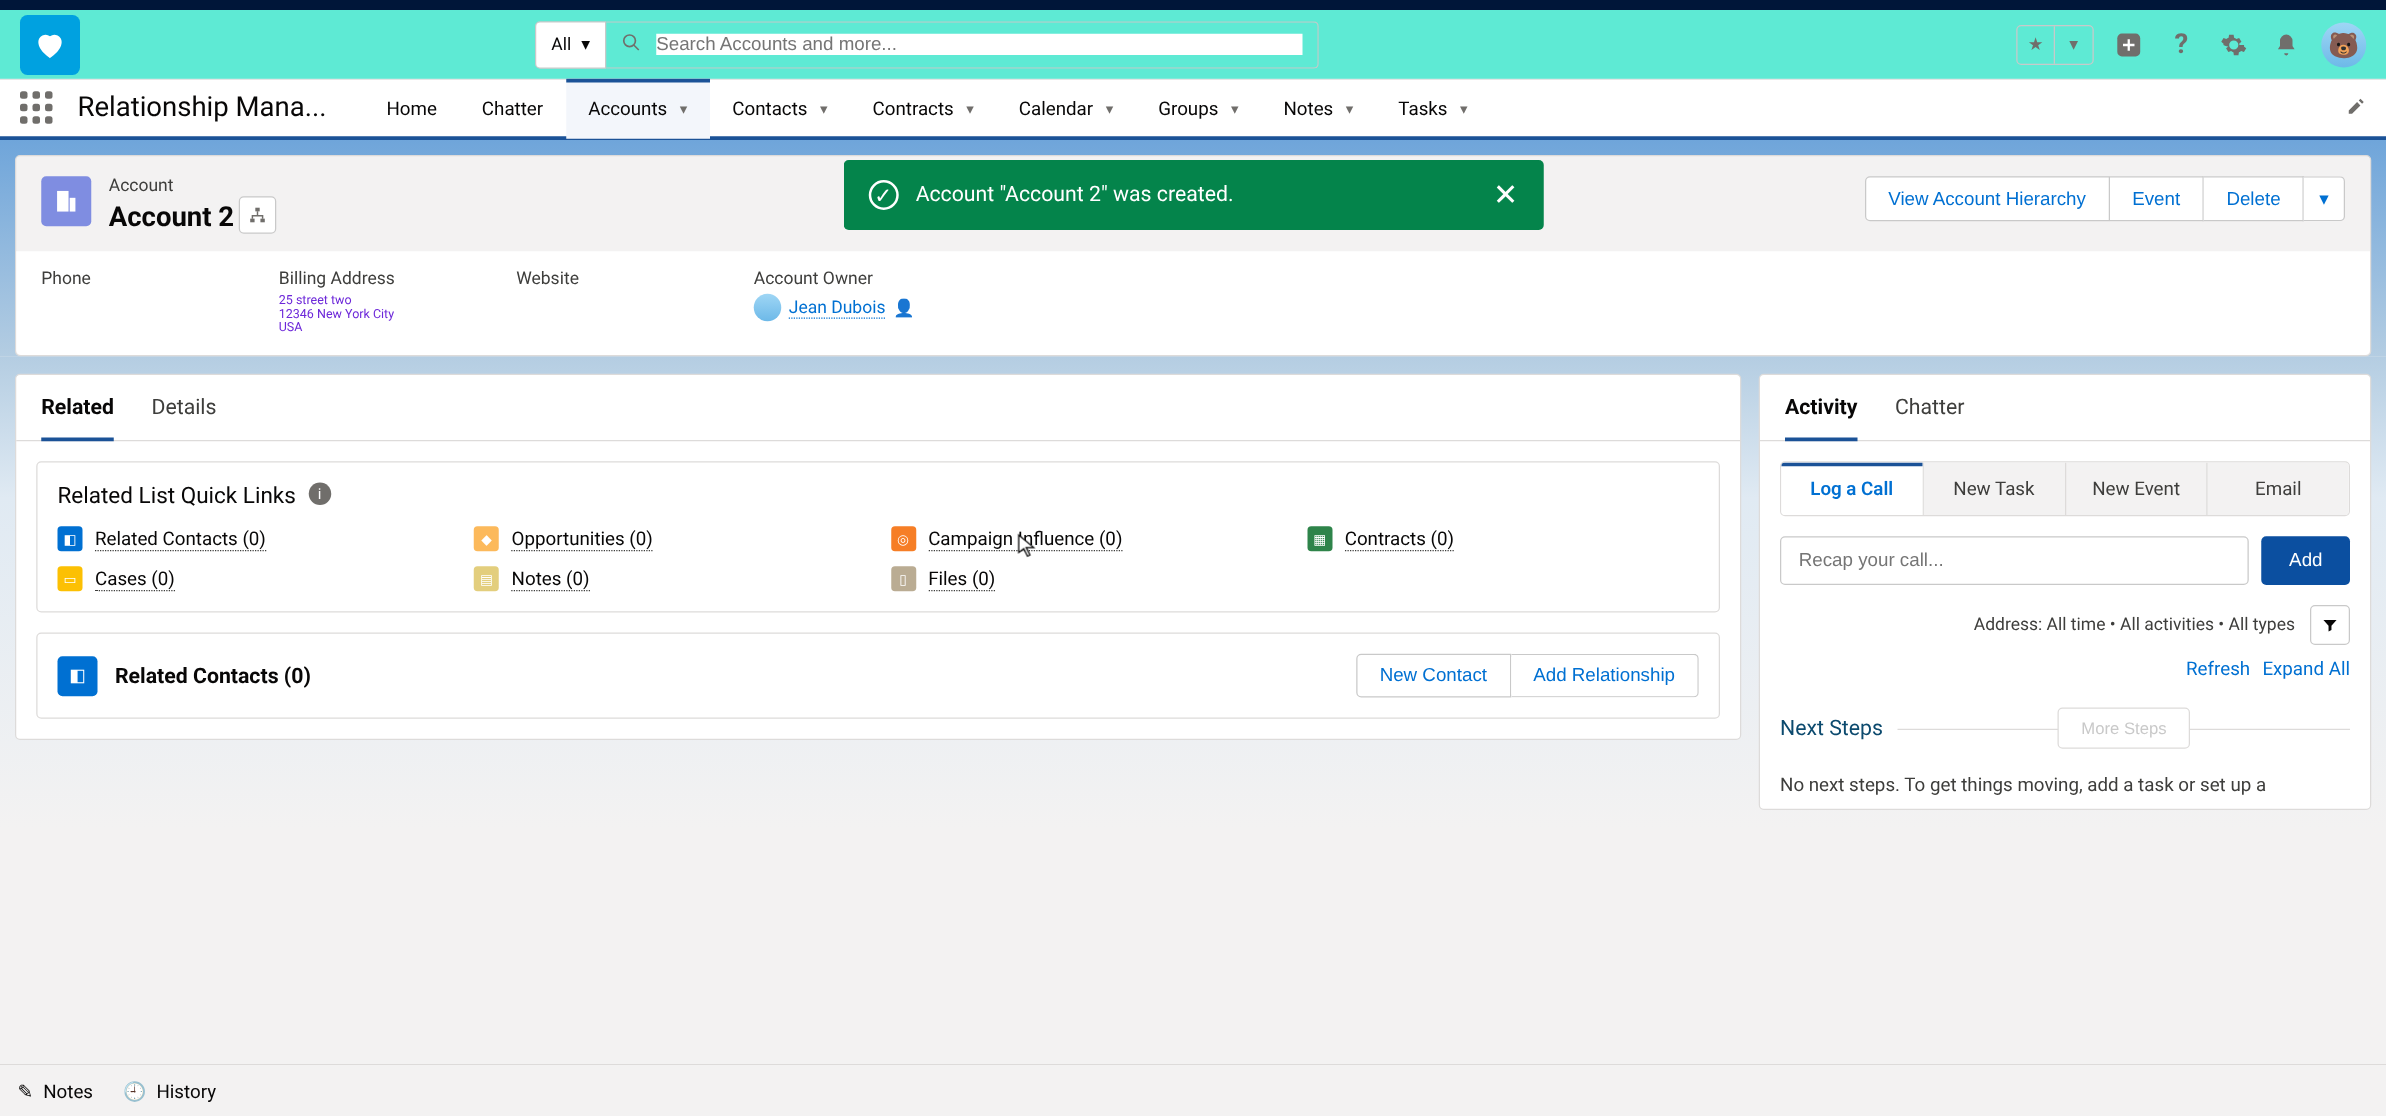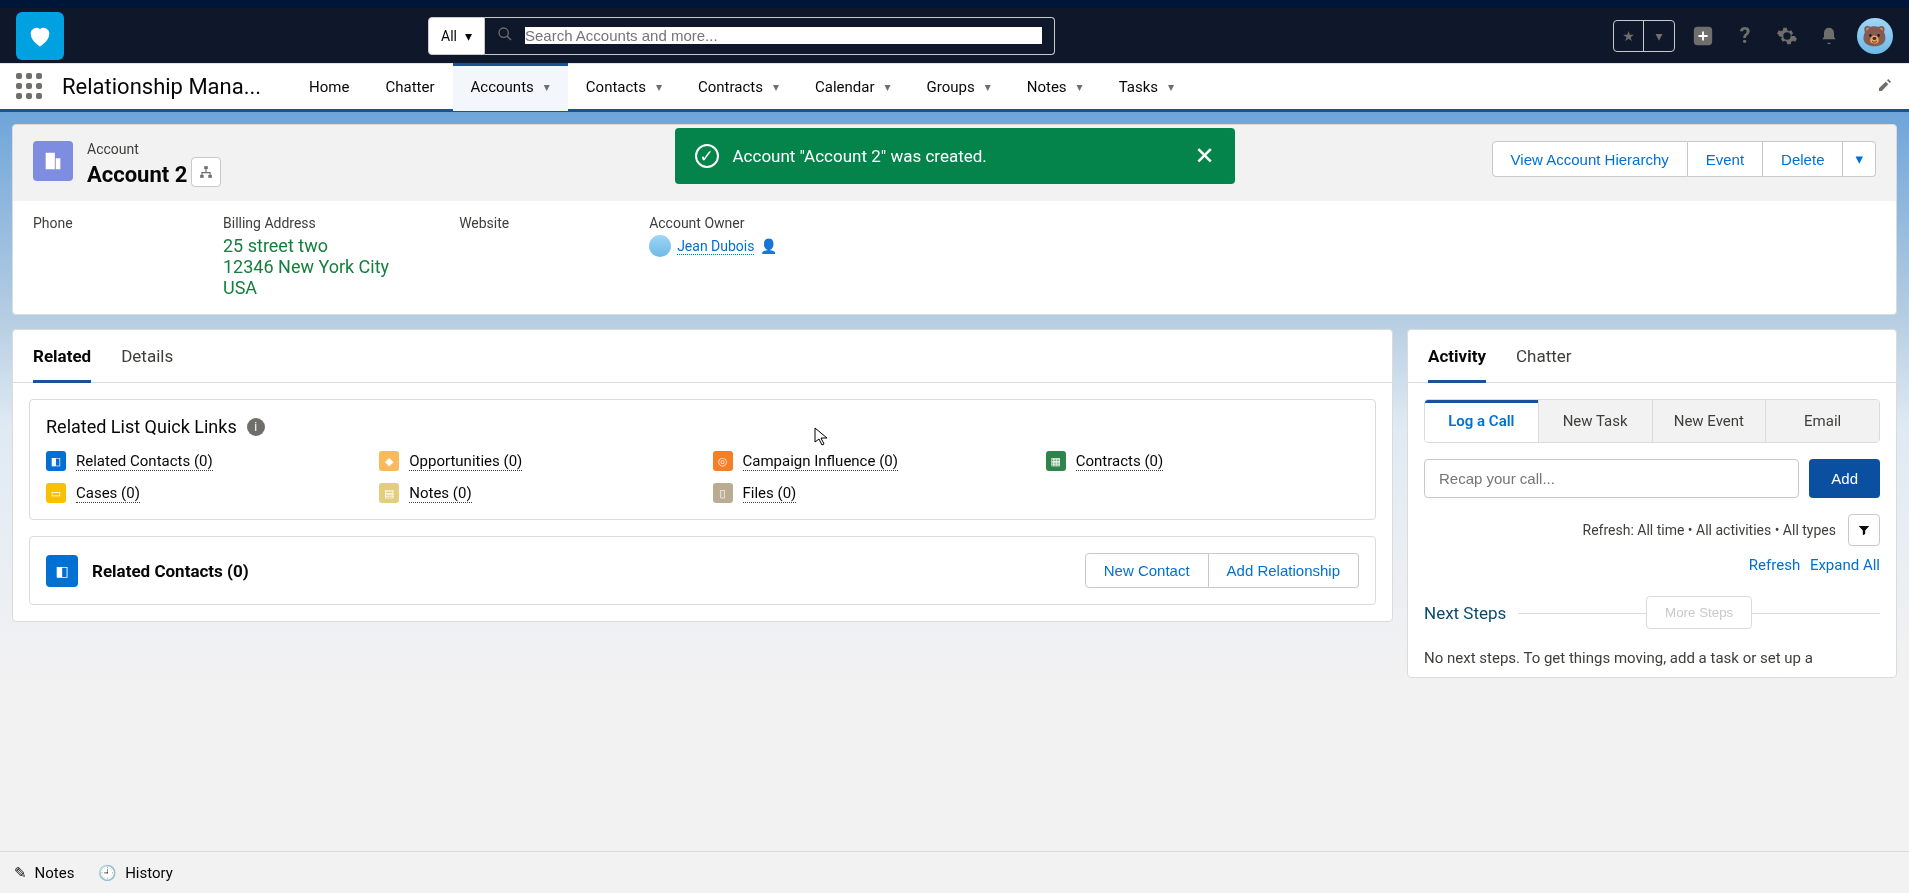--- a/index.html
+++ b/index.html
@@ -1,18 +1,18 @@
 <!DOCTYPE html>
 <html><head>
 <meta charset="utf-8">
 <style>
 * { box-sizing: border-box; margin: 0; padding: 0; }
 body { font-family: -apple-system, BlinkMacSystemFont, "Segoe UI", Roboto, sans-serif; background: #f3f2f2; color: #080707; font-size: 14px; }
 .top-bar { background: #001639; height: 8px; }
-.global-header { background: #0f172a; height: 56px; display: flex; align-items: center; padding: 0 16px; border-bottom: 1px solid #e5e5e5; }
+.global-header { background: #5eead4; height: 56px; display: flex; align-items: center; padding: 0 16px; border-bottom: 1px solid #e5e5e5; }
 .logo { width: 48px; height: 48px; background: #00a1e0; border-radius: 6px; display: flex; align-items: center; justify-content: center; margin-right: 24px; }
 .logo svg { fill: #fff; }
 .search-wrap { display: flex; align-items: center; margin-left: 340px; }
 .search-scope { height: 38px; border: 1px solid #c9c9c9; border-radius: 4px 0 0 4px; padding: 0 12px; display: flex; align-items: center; background: #fff; gap: 8px; }
 .search-box { width: 570px; height: 38px; border: 1px solid #c9c9c9; border-left: none; border-radius: 0 4px 4px 0; display: flex; align-items: center; padding: 0 12px; color: #3e3e3c; gap: 12px; }
 .search-box input { border: none; outline: none; font-size: 15px; width: 100%; color: #3e3e3c; }
 .header-icons { margin-left: auto; display: flex; align-items: center; gap: 14px; }
 .header-icon { width: 28px; height: 28px; display: flex; align-items: center; justify-content: center; color: #706e6b; cursor: pointer; }
 .fav-combo { display: flex; border: 1px solid #c9c9c9; border-radius: 4px; }
 .fav-combo > div { width: 30px; height: 30px; display: flex; align-items: center; justify-content: center; color: #706e6b; }
@@ -37,37 +37,37 @@
 .record-name-row { display: flex; align-items: flex-end; gap: 4px; }
 .record-name { font-size: 22px; font-weight: 700; color: #080707; }
 .hierarchy-btn { width: 30px; height: 30px; border: 1px solid #c9c9c9; border-radius: 4px; background: #fff; display: flex; align-items: center; justify-content: center; color: #706e6b; cursor:pointer; }
 .header-actions { margin-left: auto; display: flex; }
 .hbtn { background: #fff; border: 1px solid #c9c9c9; padding: 8px 18px; font-size: 15px; color: #0070d2; cursor: pointer; border-left: none; }
 .hbtn:first-child { border-left: 1px solid #c9c9c9; border-radius: 4px 0 0 4px; }
 .hbtn.more { border-radius: 0 4px 4px 0; padding: 8px 12px; }
 .header-details { background: #fff; margin: 14px -20px -16px; padding: 14px 20px 16px; border-radius: 0 0 4px 4px; display: flex; gap: 70px; }
 .detail-field { min-width: 120px; }
 .detail-label { font-size: 14px; color: #3e3e3c; margin-bottom: 4px; }
-.detail-value { font-size: 18px; color: #15803d; }
+.detail-value { font-size: 10px; color: #6d28d9; }
 .owner-link { color: #0070d2; border-bottom: 1px dotted #0070d2; cursor:pointer; }
 .owner-row { display: flex; align-items: center; gap: 6px; }
 .owner-avatar { width: 22px; height: 22px; border-radius: 50%; background: linear-gradient(#9fd6f5,#6db9e8); }
 .main-cols { display: flex; gap: 14px; padding: 14px 12px 0; background: linear-gradient(#b4cde2,#e0eaf3 30%, #f3f2f2); }
 .col-left { flex: 1; }
 .col-right { width: 490px; }
 .card { background: #fff; border: 1px solid #dddbda; border-radius: 4px; margin-bottom: 14px; }
 .tabs { display: flex; padding: 0 20px; border-bottom: 1px solid #dddbda; gap: 30px; }
 .tab { padding: 16px 0; font-size: 17px; color: #3e3e3c; cursor: pointer; position: relative; }
 .tab.active { font-weight: 700; color: #080707; }
 .tab.active::after { content:''; position:absolute; left:0; right:0; bottom:-1px; height:3px; background:#1b5297; }
 .dup-card { margin: 16px; border: 1px solid #dddbda; border-radius: 4px; padding: 14px; display: flex; align-items: center; gap: 14px; }
 .dup-icon { width: 28px; height: 28px; background: #fcc003; border-radius: 4px; display:flex; align-items:center; justify-content:center; color:#fff; }
 .dup-text { font-weight: 700; font-size: 16px; }
 .ql-card { margin: 16px; border: 1px solid #dddbda; border-radius: 4px; padding: 16px; }
-.ql-title { font-size: 18px; display: flex; align-items: center; gap: 10px; margin-bottom: 14px; }
+.ql-title { font-size: 18px; display: flex; gap: 10px; margin-bottom: 14px; }
 .ql-info { width: 18px; height: 18px; border-radius: 50%; background: #706e6b; color: #fff; font-size: 12px; display:flex;align-items:center;justify-content:center; }
 .ql-grid { display: grid; grid-template-columns: repeat(4, 1fr); gap: 12px 20px; }
 .ql-item { display: flex; align-items: center; gap: 10px; cursor:pointer; }
 .ql-icon { width: 20px; height: 20px; border-radius: 3px; display:flex;align-items:center;justify-content:center; color:#fff; font-size:11px; }
 .ql-link { border-bottom: 1px dotted #3e3e3c; font-size: 15px; }
 .rel-card { margin: 16px; border: 1px solid #dddbda; border-radius: 4px; padding: 16px; display: flex; align-items: center; gap: 14px; }
 .rel-icon { width: 32px; height: 32px; border-radius: 4px; background: #0070d2; display:flex;align-items:center;justify-content:center;color:#fff; }
 .rel-title { font-weight: 700; font-size: 17px; }
 .rel-actions { margin-left: auto; display: flex; }
 .rel-actions button { background:#fff; border:1px solid #c9c9c9; padding:8px 18px; font-size:15px; color:#0070d2; cursor:pointer; }
@@ -325,21 +325,21 @@
         <div class="act-tab active">Log a Call</div>
         <div class="act-tab">New Task</div>
         <div class="act-tab">New Event</div>
         <div class="act-tab">Email</div>
       </div>
       <div class="call-row">
         <input class="call-input" placeholder="Recap your call..." style="">
         <button class="add-btn">Add</button>
       </div>
       <div class="filter-row">
-        <span class="filter-text">Refresh: All time • All activities • All types</span>
+        <span class="filter-text">Address: All time • All activities • All types</span>
         <div class="filter-icon">
           <svg width="14" height="14" viewBox="0 0 24 24" fill="#080707">
               <path d="M3 5h18l-7 8v6l-4 2v-8z"></path>
             </svg>
         </div>
       </div>
       <div class="refresh-row">
         <span>Refresh</span>
         <span>Expand All</span>
       </div>

